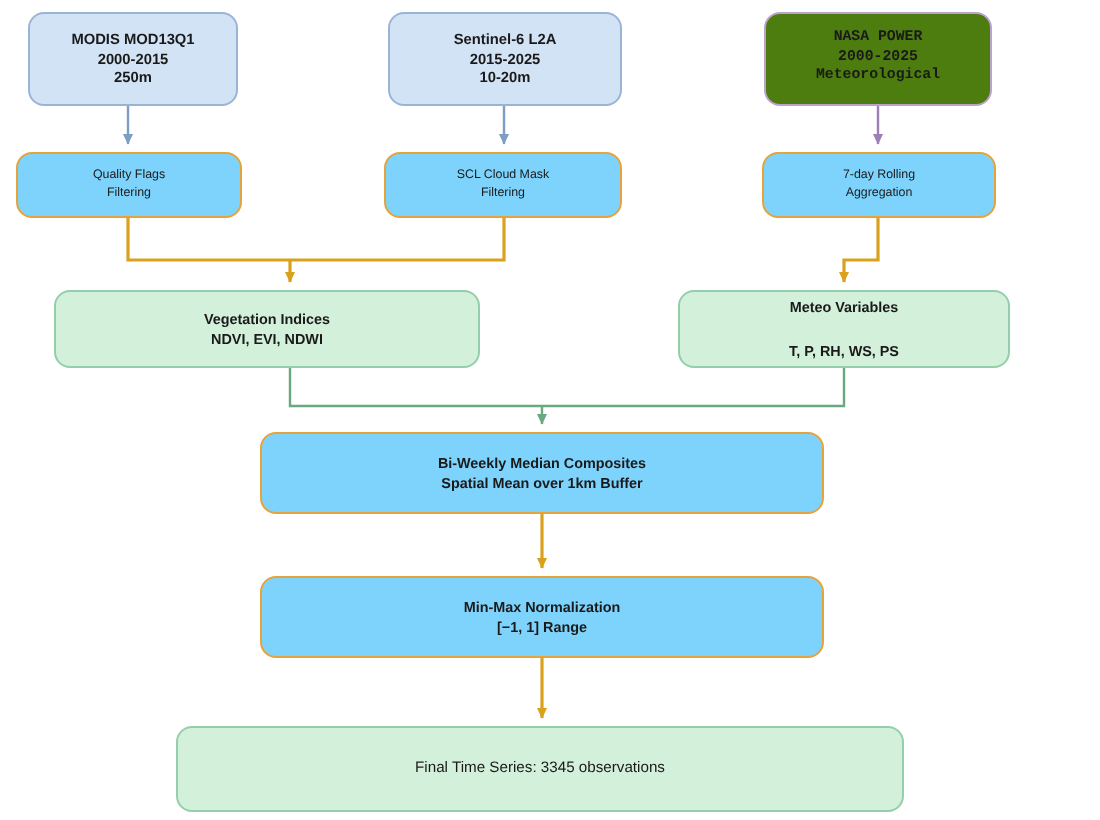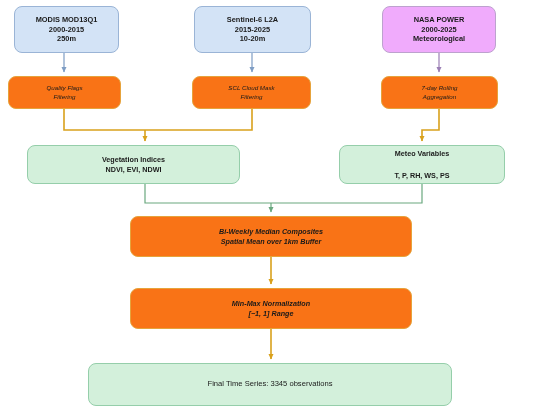--- a/index.html
+++ b/index.html
@@ -49,27 +49,27 @@
     display: block;
     white-space: nowrap;
   }
 
   
   .cat-source {
     background: #d3e3f6;
     border-color: #9ab4d6;
   }
   .cat-source-alt {
-    background: #f0abfc;
+    background: #4d7c0f;
     border-color: #bda2ce;
+    font-family: Liberation Mono, monospace;
   }
   .cat-processing {
-    background: #f97316;
+    background: #7dd3fc;
     border-color: #e6a33c;
-    font-style: italic;
   }
   .cat-output {
     background: #d3f0db;
     border-color: #95ceaa;
   }
 
   
   #node-modis       { left: 14px;  top: 6px;   width: 105px; height: 47px;  font-size: 7.4px; font-weight: bold; }
   #node-sentinel    { left: 194px; top: 6px;   width: 117px; height: 47px;  font-size: 7.4px; font-weight: bold; }
   #node-nasa        { left: 382px; top: 6px;   width: 114px; height: 47px;  font-size: 7.4px; font-weight: bold; }

